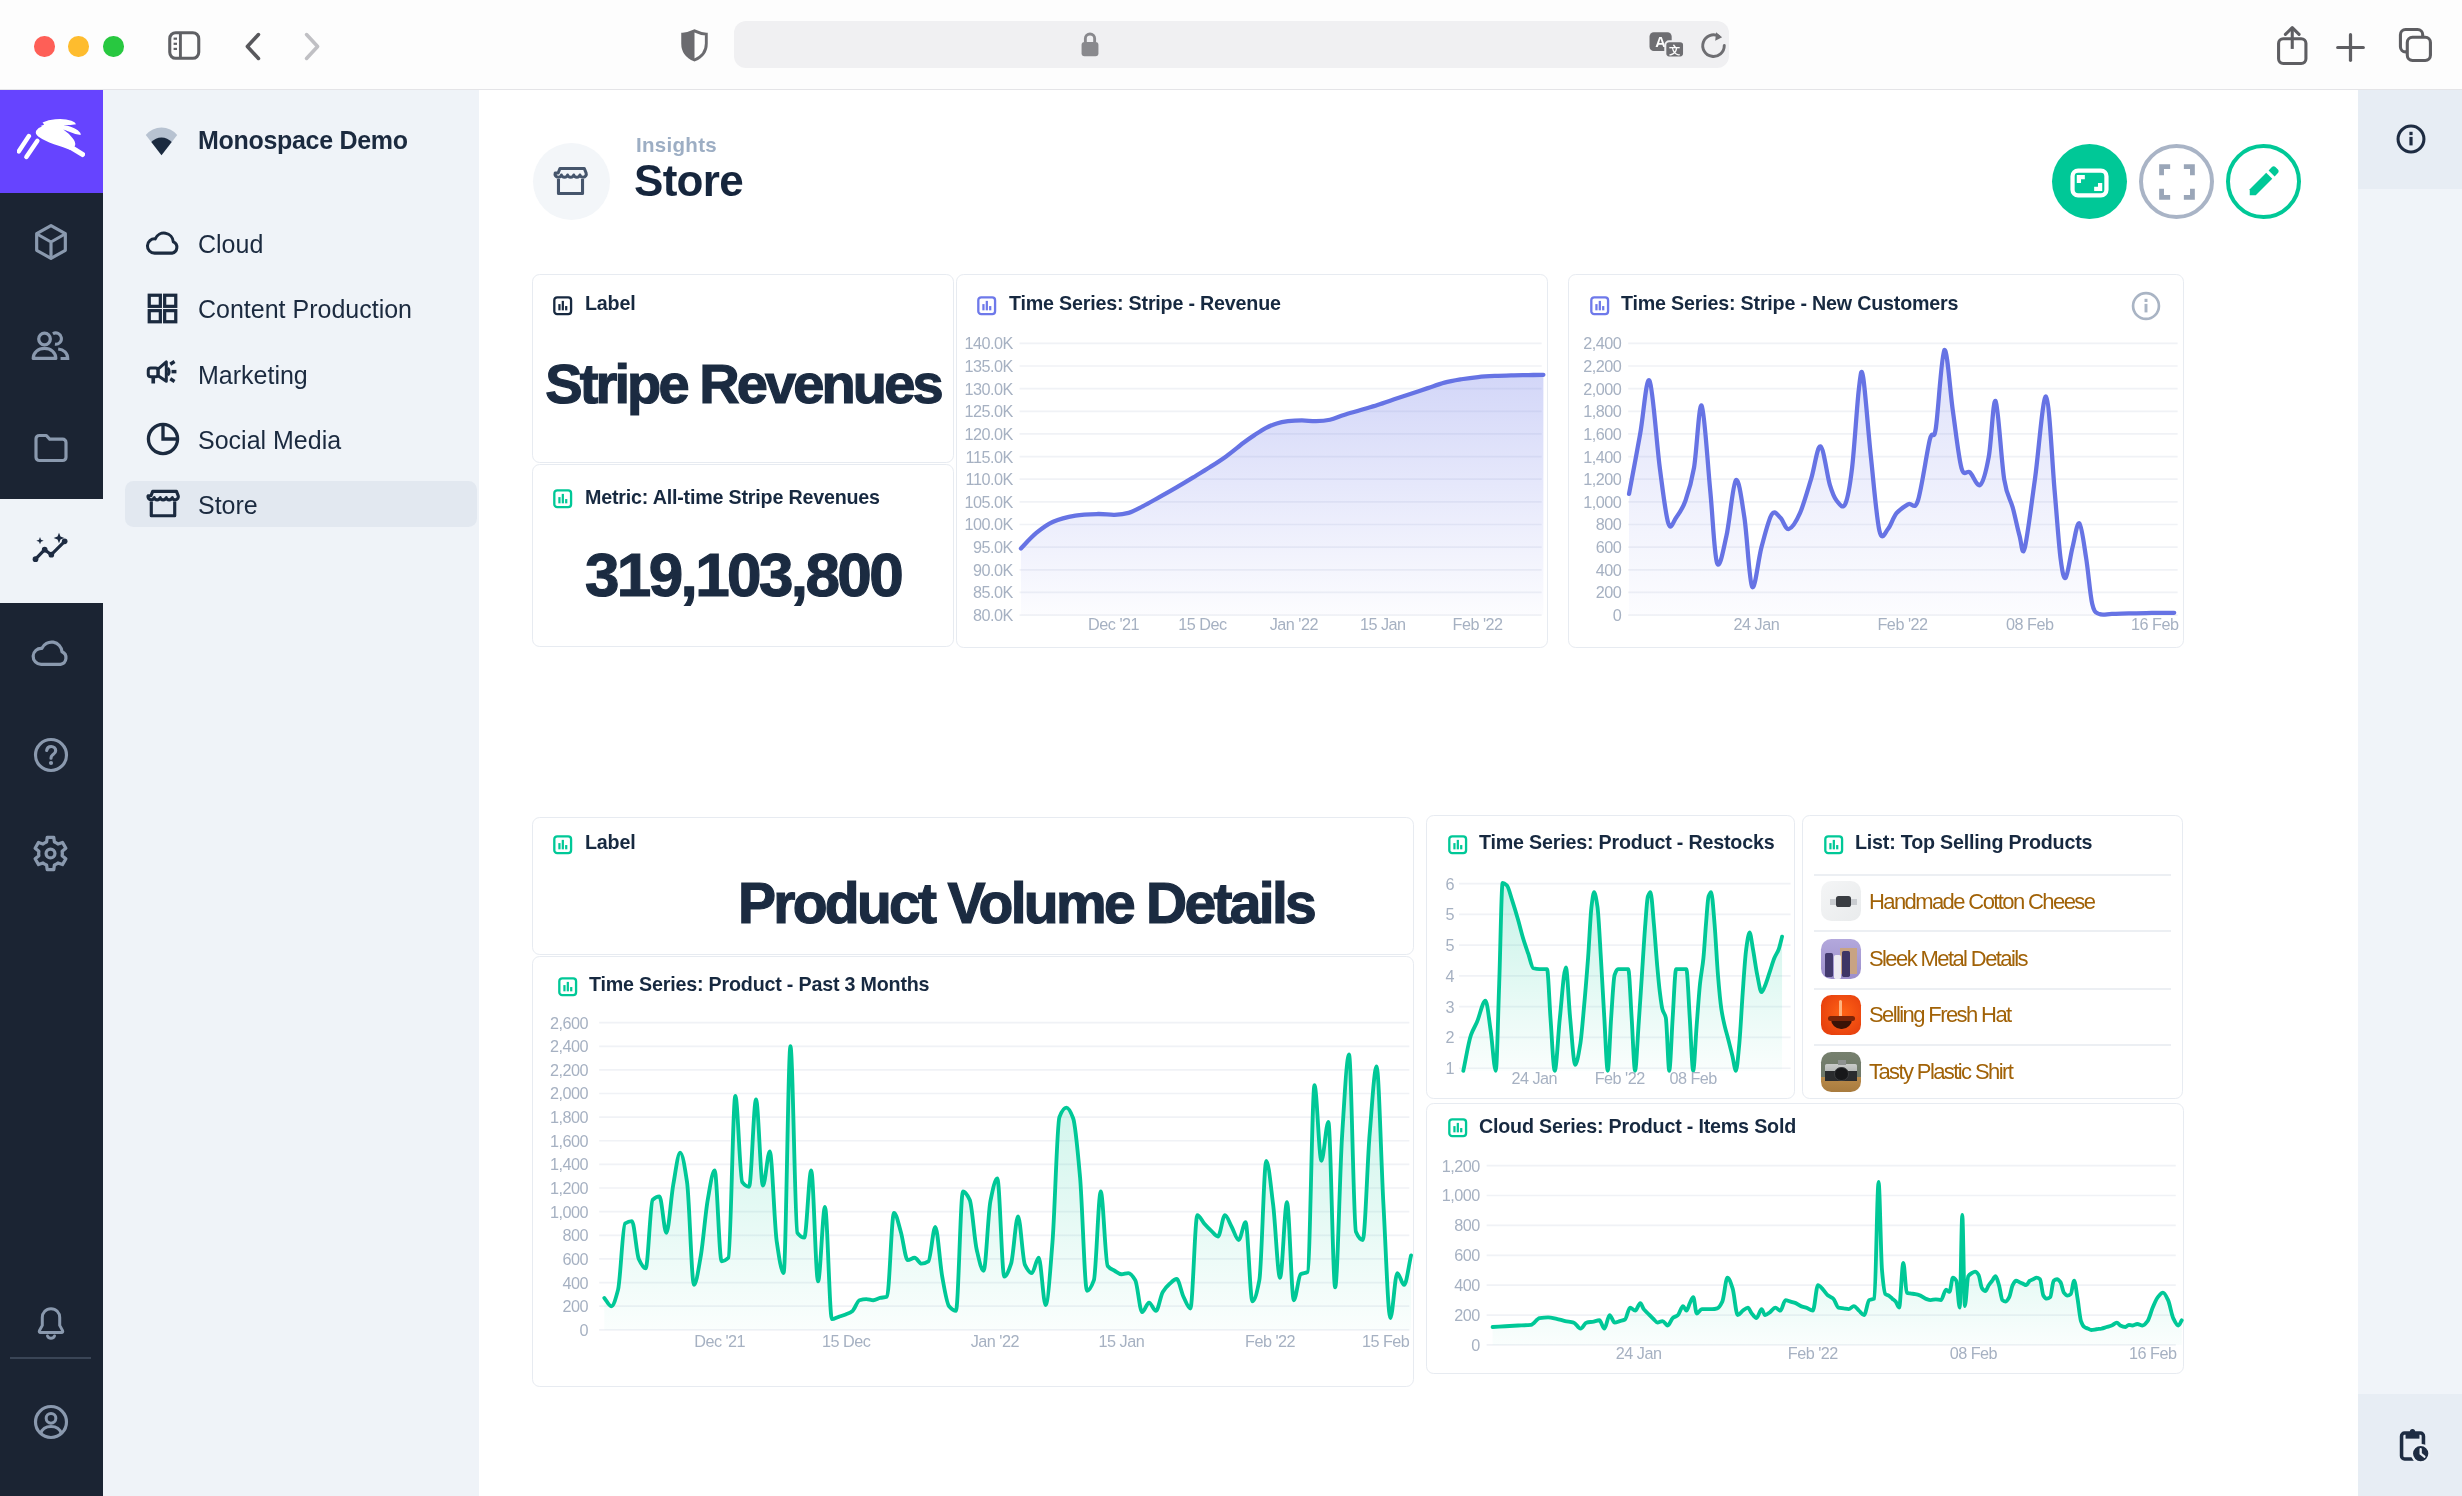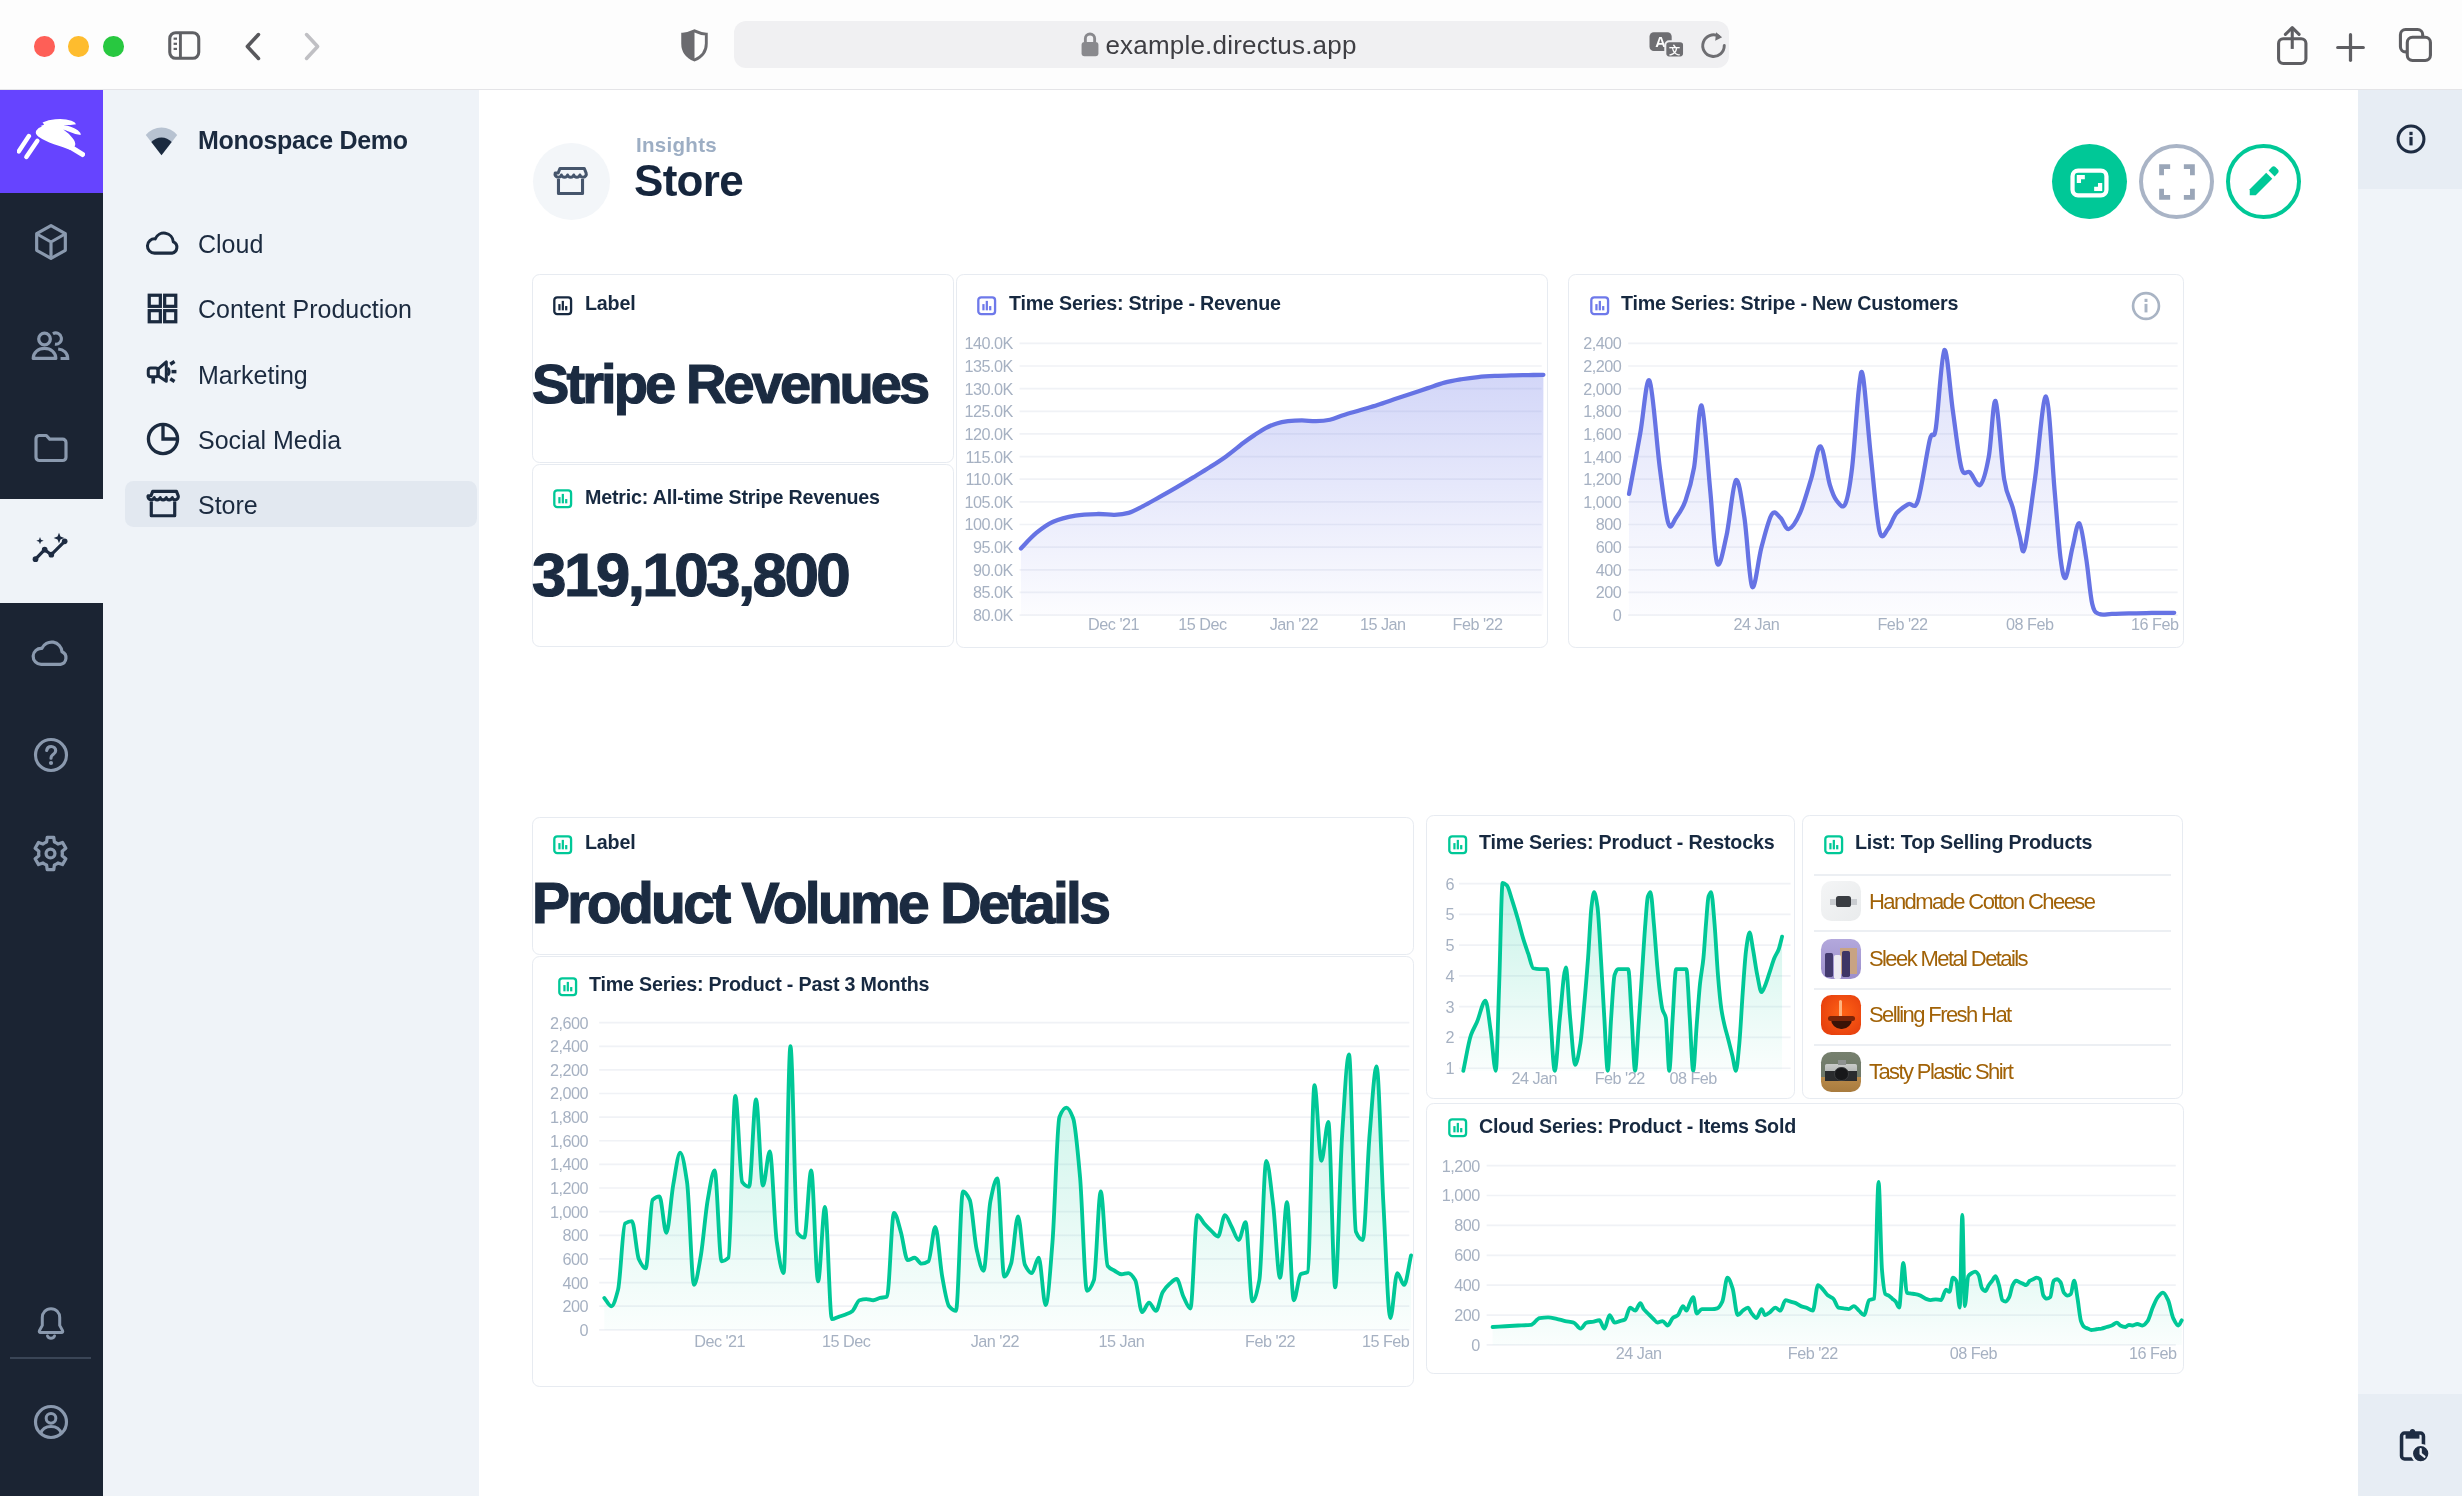--- a/index.html
+++ b/index.html
@@ -17,21 +17,21 @@
 #activenav{position:absolute;left:125px;top:481px;width:352px;height:46px;background:#E2E8F0;border-radius:8.5px}
 .navtxt{position:absolute;font-size:25px;font-weight:500;color:#1B2A3F;white-space:nowrap}
 #rightbar{position:absolute;left:2358px;top:90px;width:104px;height:1406px;background:#F0F4F9}
 #rightbartop{position:absolute;left:2358px;top:90px;width:104px;height:99px;background:#E7EDF4}
 #rightbarbot{position:absolute;left:2358px;top:1394px;width:104px;height:103px;background:#E7EDF4}
 .panel{position:absolute;background:#fff;border:1.7px solid #E7EBF1;border-radius:7.7px}
 .ptitle{position:absolute;font-size:19.7px;font-weight:700;color:#172940;letter-spacing:-0.2px;white-space:nowrap}
 .chart{position:absolute}
 .grid{stroke:#F0F2F6;stroke-width:2}
 .axl{font-family:"Liberation Sans",sans-serif;font-size:19px;fill:#A6B1C2;letter-spacing:-.6px}
-.bigtxt{position:absolute;font-weight:700;color:#1B2B41;white-space:nowrap;text-align:left;-webkit-text-stroke:1.2px #1B2B41}
+.bigtxt{position:absolute;font-weight:700;color:#1B2B41;white-space:nowrap;text-align:center;-webkit-text-stroke:1.2px #1B2B41}
 .listitem{position:absolute;font-size:22px;font-weight:400;color:#a16207;white-space:nowrap;letter-spacing:-1.6px}
 .divider{position:absolute;height:1.7px;background:#ECEFF3}
 .thumb{position:absolute;width:40px;height:40px;border-radius:10.3px;overflow:hidden}
 </style></head>
 <body>
 <div id="chrome">
 <div id="urlbar"></div>
 
 <div class="tl" style="left:34px;background:#FE5F57"></div>
 <div class="tl" style="left:68px;background:#FEBC2E"></div>
@@ -74,21 +74,20 @@
     </svg>
 <svg class="abs" style="left:2336px;top:32.5px" width="29" height="29" viewBox="0 0 34 34">
 <line x1="17" y1="2" x2="17" y2="32" stroke="#5E5E62" stroke-width="3.8" stroke-linecap="round"></line>
 <line x1="2" y1="17" x2="32" y2="17" stroke="#5E5E62" stroke-width="3.8" stroke-linecap="round"></line>
     </svg>
 <svg class="abs" style="left:2397px;top:26.5px" width="36" height="36" viewBox="0 0 42 42">
 <rect x="4" y="3" width="26" height="26" rx="6" fill="none" stroke="#5E5E62" stroke-width="3.6"></rect>
 <rect x="12" y="12" width="27" height="27" rx="6" fill="#FDFDFD" stroke="#5E5E62" stroke-width="3.6"></rect>
     </svg>
 
-<div id="urltxt">example.directus.app</div>
 </div>
 
 <div id="modbar"></div>
 <div id="activemod"></div>
 <div id="logo"></div>
 <svg class="abs" style="left:17px;top:118px" width="68" height="43" viewBox="0 0 80 50">
 <path fill="#fff" d="M30 5 Q37 1.5 45 1.2 Q56 0.2 64 2.8 Q68.5 4.4 69.5 7 Q62 8.2 54.5 8 Q65 9.6 71.5 14.2 Q74.8 16.8 75 19.6 Q67 18.8 60 15.4 Q57 14 54.5 13.2 Q61.5 18 65.5 23.5 Q69 28 68.5 31.5 Q67 35.8 62 37 Q52 33 43.5 30.5 Q32 26.5 25 21.5 Q21 18.4 22.5 14.8 Q25 10.6 29.5 9.8 L27.5 9.2 Q30.5 8.4 32 7.4 Z"></path>
 <line x1="14" y1="21" x2="2" y2="39" stroke="#fff" stroke-width="5.2" stroke-linecap="round"></line>
 <line x1="24" y1="26.5" x2="11" y2="45.5" stroke="#fff" stroke-width="5.2" stroke-linecap="round"></line>
 <line x1="60" y1="32" x2="77" y2="42.5" stroke="#fff" stroke-width="6.2" stroke-linecap="round"></line>

